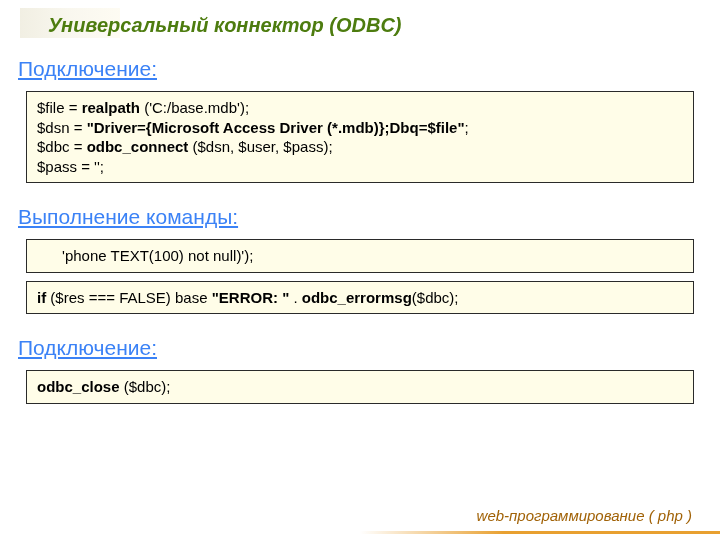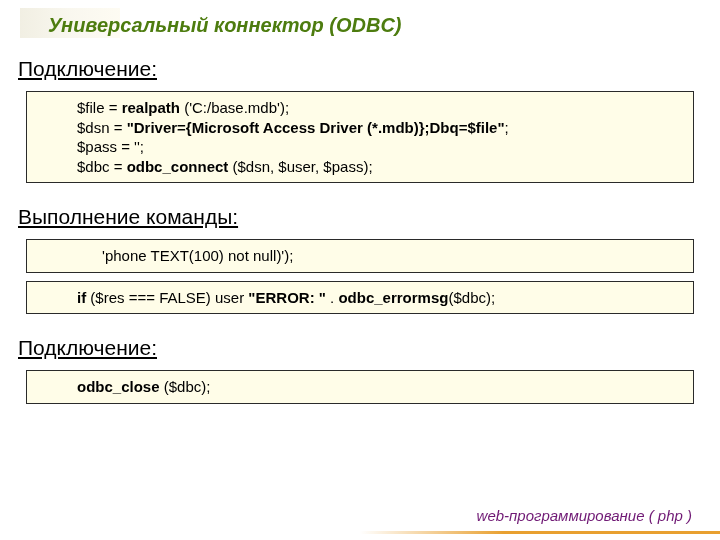--- a/index.html
+++ b/index.html
@@ -28,45 +28,44 @@
   .header-title {
     position: relative;
     z-index: 1;
     font-size: 20px;
     font-weight: bold;
     font-style: italic;
     color: #4d7c0f;
   }
   .section-heading {
     font-size: 21px;
-    color: #000000;
+    color: #3b82f6;
     padding: 14px 0 6px 18px;
     text-decoration: underline;
   }
   .code-box {
     margin: 4px 26px 8px 26px;
     background: #fffde8;
     border: 1px solid #2a2a2a;
     padding: 6px 10px;
   }
   .code-line {
     font-size: 15px;
     color: #000;
     line-height: 1.3;
     white-space: pre-wrap;
-    margin-left: 40px;
   }
   .code-line b { font-weight: bold; }
   .footer {
     position: absolute;
     bottom: 16px;
     right: 28px;
     font-size: 15px;
     font-style: italic;
-    color: #701a75;
+    color: #a16207;
   }
   .footer-line {
     position: absolute;
     bottom: 6px;
     right: 0;
     width: 360px;
     height: 3px;
     background: linear-gradient(90deg, rgba(255,255,255,0) 0%, #e8a030 40%, #e8a030 100%);
   }
 </style>
@@ -75,30 +74,30 @@
 
 <div class="header">
   <div class="header-bg"></div>
   <div class="header-title">Универсальный коннектор (ODBC)</div>
 </div>
 
 <div class="section-heading">Подключение:</div>
 <div class="code-box">
   <div class="code-line"><span>$file = </span><b>realpath</b><span> ('C:/base.mdb');</span></div>
   <div class="code-line"><span>$dsn = </span><b>"Driver={Microsoft Access Driver (*.mdb)};Dbq=$file"</b><span>;</span></div>
+  <div class="code-line"><span>$dbc = </span><b>odbc_connect</b><span> ($dsn, $user, $pass);</span></div>
   <div class="code-line">$pass = '';</div>
-  <div class="code-line"><span>$dbc = </span><b>odbc_connect</b><span> ($dsn, $user, $pass);</span></div>
 </div>
 
 <div class="section-heading">Выполнение команды:</div>
 <div class="code-box">
   <div class="code-line">      'phone TEXT(100) not null)');</div>
 </div>
 <div class="code-box">
-  <div class="code-line"><b>if </b><span>($res === FALSE) user </span><b>"ERROR: "</b><span> . </span><b>odbc_errormsg</b><span>($dbc);</span></div>
+  <div class="code-line"><b>if </b><span>($res === FALSE) base </span><b>"ERROR: "</b><span> . </span><b>odbc_errormsg</b><span>($dbc);</span></div>
 </div>
 
 <div class="section-heading">Подключение:</div>
 <div class="code-box">
   <div class="code-line"><b>odbc_close</b><span> ($dbc);</span></div>
 </div>
 
 <div class="footer">web-программирование ( php )</div>
 <div class="footer-line"></div>
 

